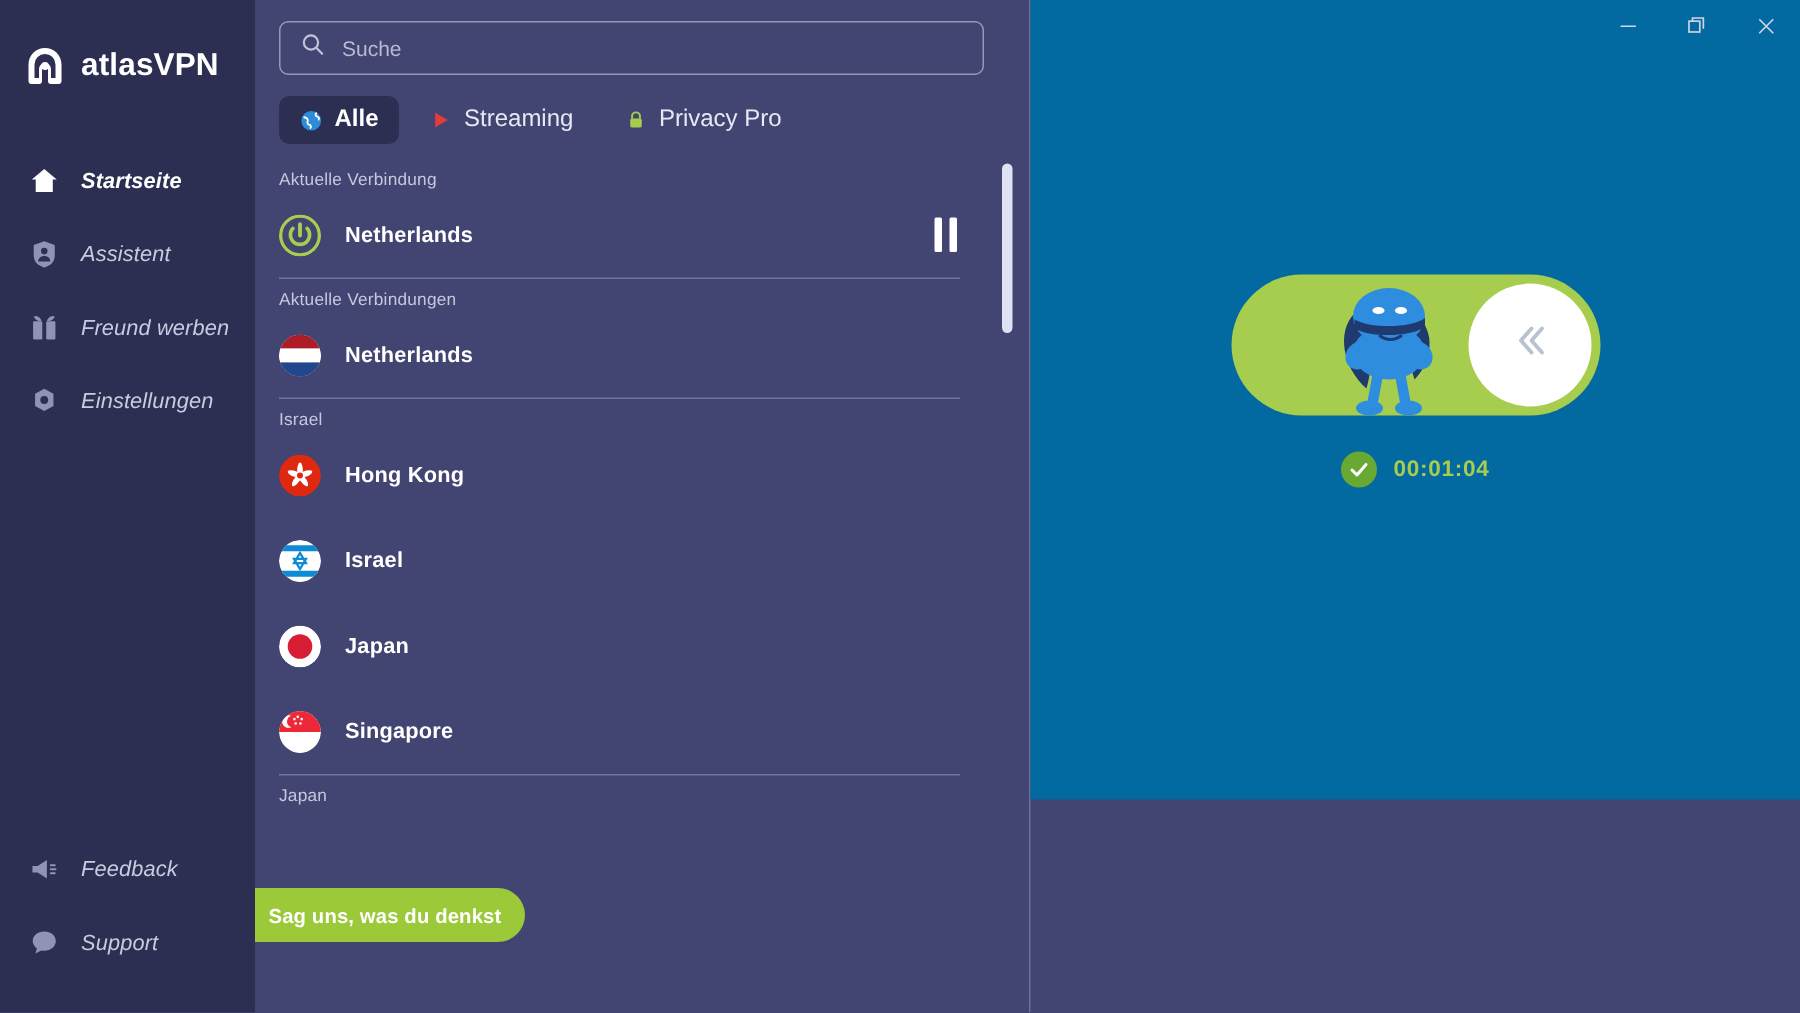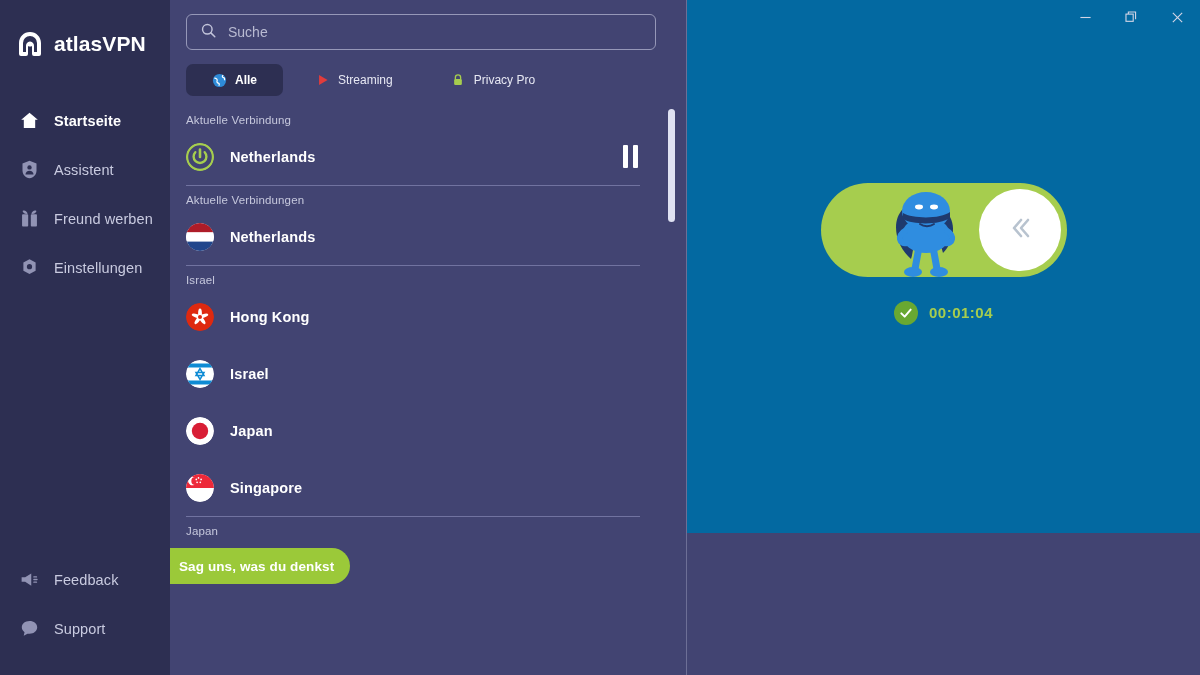--- a/index.html
+++ b/index.html
@@ -58,20 +58,21 @@
   }
   .nav-icon {
     width: 22px; height: 22px;
     flex: 0 0 22px;
     display: flex; align-items: center; justify-content: center;
   }
   .nav-label {
     font-size: 14.5px;
     color: #c9cbe0;
     letter-spacing: .1px;
+    font-style: italic;
   }
   .nav-item.active .nav-label { color: #ffffff; font-weight: bold; }
   .nav-item.active .nav-icon svg path,
   .nav-item.active .nav-icon svg circle { fill: #ffffff; }
 
   
   .list-panel {
     width: 517px;
     flex: 0 0 517px;
     height: 675px;
@@ -108,24 +109,24 @@
     display: flex;
     align-items: center;
     gap: 6px;
     padding: 14px 0 0 16px;
   }
   .tab {
     display: flex;
     align-items: center;
     gap: 8px;
     height: 32px;
-    padding: 0 26px;
+    padding: 0 14px;
     border-radius: 7px;
     cursor: pointer;
-    font-size: 12px;
+    font-size: 16px;
     color: #e7e8f3;
   }
   .tab.active {
     background: #2d2f52;
     color: #ffffff;
     font-weight: bold;
   }
   .tab-icon { width: 15px; height: 15px; display:flex; align-items:center; justify-content:center; }
 
   .scroll-area {
@@ -182,21 +183,21 @@
     width: 7px; height: 113px;
     background: #dfe2f2;
     border-radius: 4px;
     cursor: pointer;
   }
 
   
   .feedback-pill {
     position: absolute;
     left: 170px;
-    top: 548px;
+    top: 592px;
     transform: translateX(0);
     background: #9bc939;
     color: #ffffff;
     font-size: 13.5px;
     font-weight: bold;
     height: 36px;
     display: flex;
     align-items: center;
     padding: 0 16px 0 9px;
     border-radius: 0 18px 18px 0;

